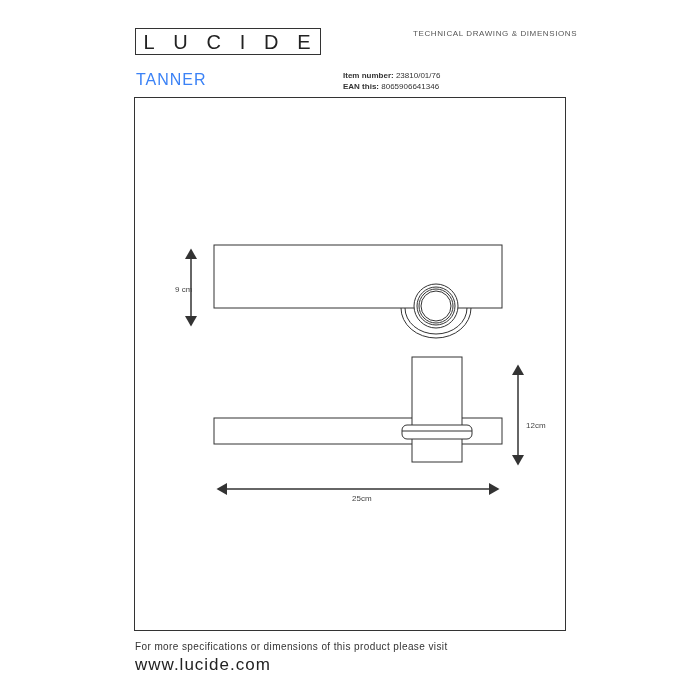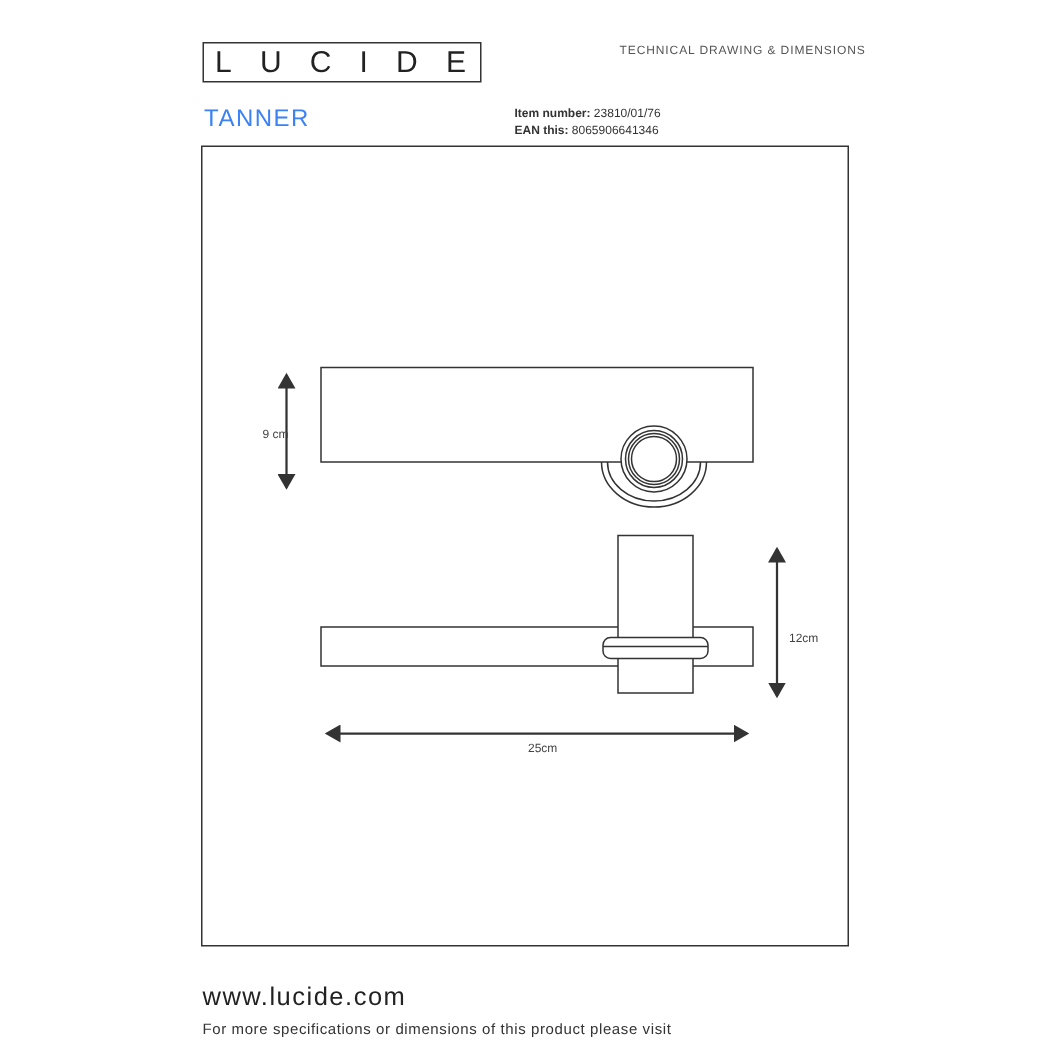--- a/index.html
+++ b/index.html
@@ -5,21 +5,21 @@
   html,body{margin:0;padding:0;background:#fff;}
   body{width:700px;height:700px;position:relative;overflow:hidden;font-family:"Liberation Sans",sans-serif;color:#222;}
   .abs{position:absolute;}
   .logo{left:135px;top:28px;width:186px;height:27px;border:1.5px solid #333;box-sizing:border-box;}
   .logo-text{left:135px;top:29px;width:186px;height:26px;display:flex;justify-content:space-around;align-items:center;font-size:20px;letter-spacing:2px;color:#222;font-weight:300;}
   .product{left:136px;top:71px;font-size:16px;letter-spacing:1px;color:#3b82f6;}
   .doctype{left:413px;top:29px;font-size:8px;letter-spacing:.6px;color:#555;}
   .meta{left:343px;top:70px;font-size:8px;line-height:11px;color:#333;}
   .meta b{font-weight:bold;}
   .frame{left:134px;top:97px;width:432px;height:534px;border:1.5px solid #333;box-sizing:border-box;}
-  .foot1{left:135px;top:641px;font-size:10px;letter-spacing:.4px;color:#333;margin-top:40px;}
+  .foot1{left:135px;top:641px;font-size:10px;letter-spacing:.4px;color:#333;}
   .foot2{left:135px;top:655px;font-size:17px;letter-spacing:1px;color:#222;}
   svg.draw{left:0;top:0;}
   .dim{font-size:8px;color:#444;}
 </style>
 </head>
 <body>
 
 <div class="abs logo"></div>
 <div class="abs logo-text">
   <span>L</span>

